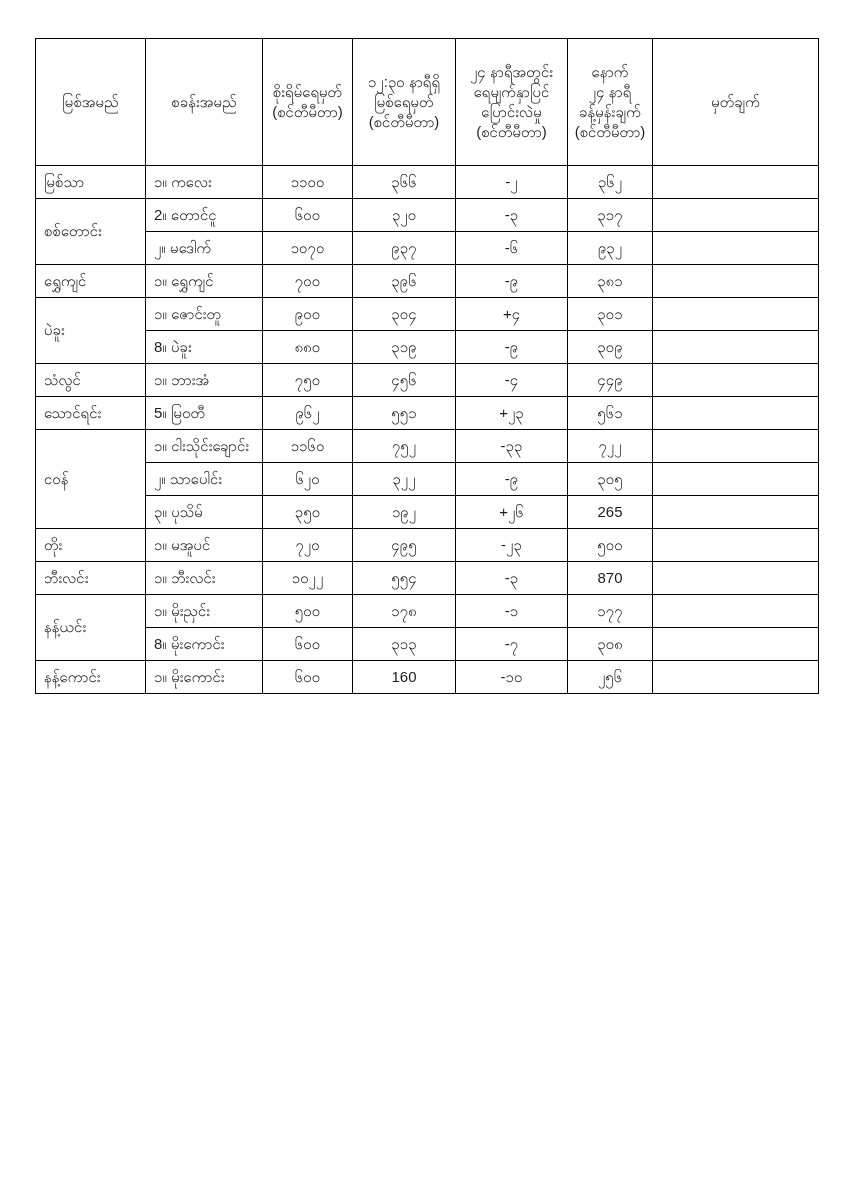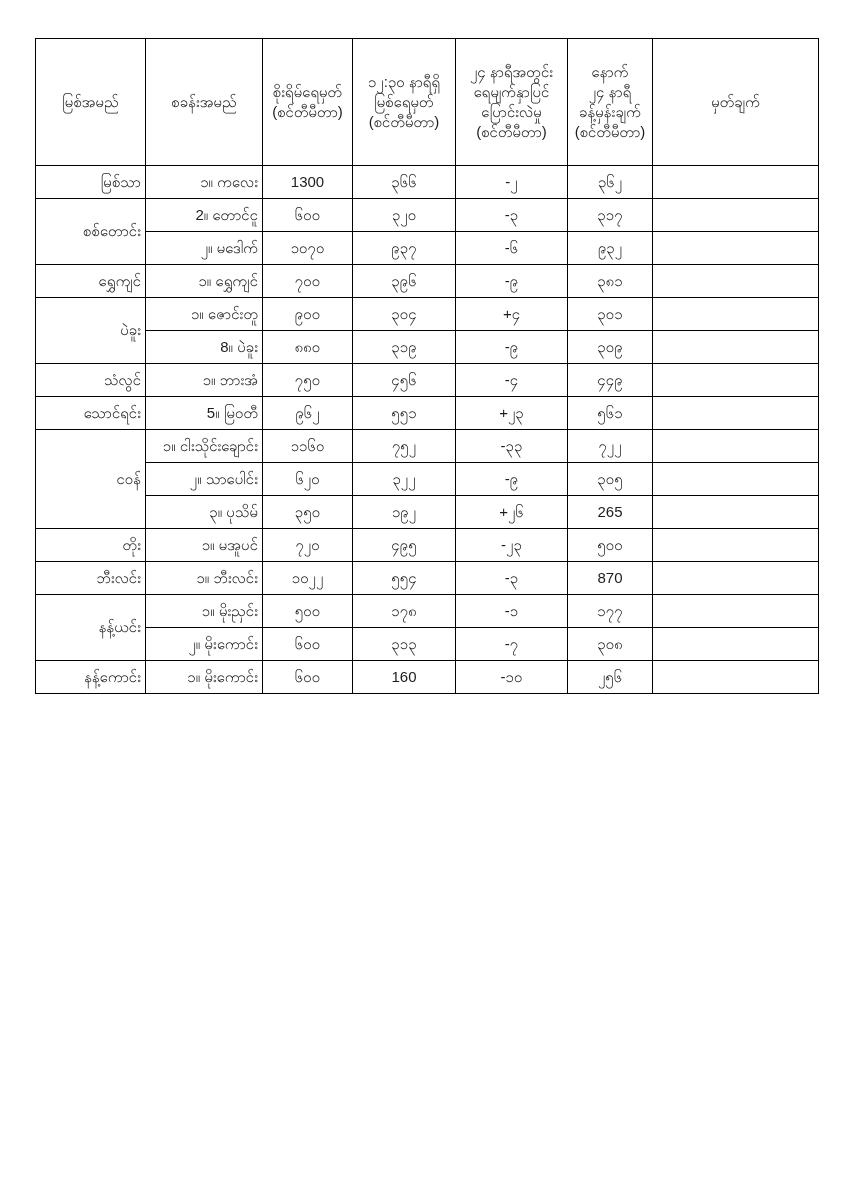--- a/index.html
+++ b/index.html
@@ -32,21 +32,21 @@
     vertical-align: middle;
     overflow: hidden;
   }
   .flood-table thead tr { height: 127px; }
   .flood-table tbody tr { height: 33px; }
   .flood-table th {
     text-align: center;
     white-space: pre-line;
   }
   td.c-river, td.c-station {
-    text-align: right;
+    text-align: left;
     padding-left: 8px;
   }
   td.c-num { text-align: center; }
   td.c-remark { text-align: center; }
 </style>
 </head>
 <body>
 
 <div class="page">
   <table class="flood-table">
@@ -76,21 +76,21 @@
 ၂၄ နာရီ
 ခန့်မှန်းချက်
 (စင်တီမီတာ)</th>
         <th>မှတ်ချက်</th>
       </tr>
     </thead>
     <tbody>
       <tr>
         <td class="c-river">မြစ်သာ</td>
         <td class="c-station">၁။ ကလေး</td>
-        <td class="c-num">1300</td>
+        <td class="c-num">၁၁၀၀</td>
         <td class="c-num">၃၆၆</td>
         <td class="c-num">-၂</td>
         <td class="c-num">၃၆၂</td>
         <td class="c-remark"></td>
       </tr>
       <tr>
         <td class="c-river" rowspan="2">စစ်တောင်း</td>
         <td class="c-station">2။ တောင်ငူ</td>
         <td class="c-num">၆၀၀</td>
         <td class="c-num">၃၂၀</td>
@@ -196,21 +196,21 @@
       <tr>
         <td class="c-river" rowspan="2">နန့်ယင်း</td>
         <td class="c-station">၁။ မိုးညှင်း</td>
         <td class="c-num">၅၀၀</td>
         <td class="c-num">၁၇၈</td>
         <td class="c-num">-၁</td>
         <td class="c-num">၁၇၇</td>
         <td class="c-remark"></td>
       </tr>
       <tr>
-        <td class="c-station">၂။ မိုးကောင်း</td>
+        <td class="c-station">8။ မိုးကောင်း</td>
         <td class="c-num">၆၀၀</td>
         <td class="c-num">၃၁၃</td>
         <td class="c-num">-၇</td>
         <td class="c-num">၃၀၈</td>
         <td class="c-remark"></td>
       </tr>
       <tr>
         <td class="c-river">နန့်ကောင်း</td>
         <td class="c-station">၁။ မိုးကောင်း</td>
         <td class="c-num">၆၀၀</td>

